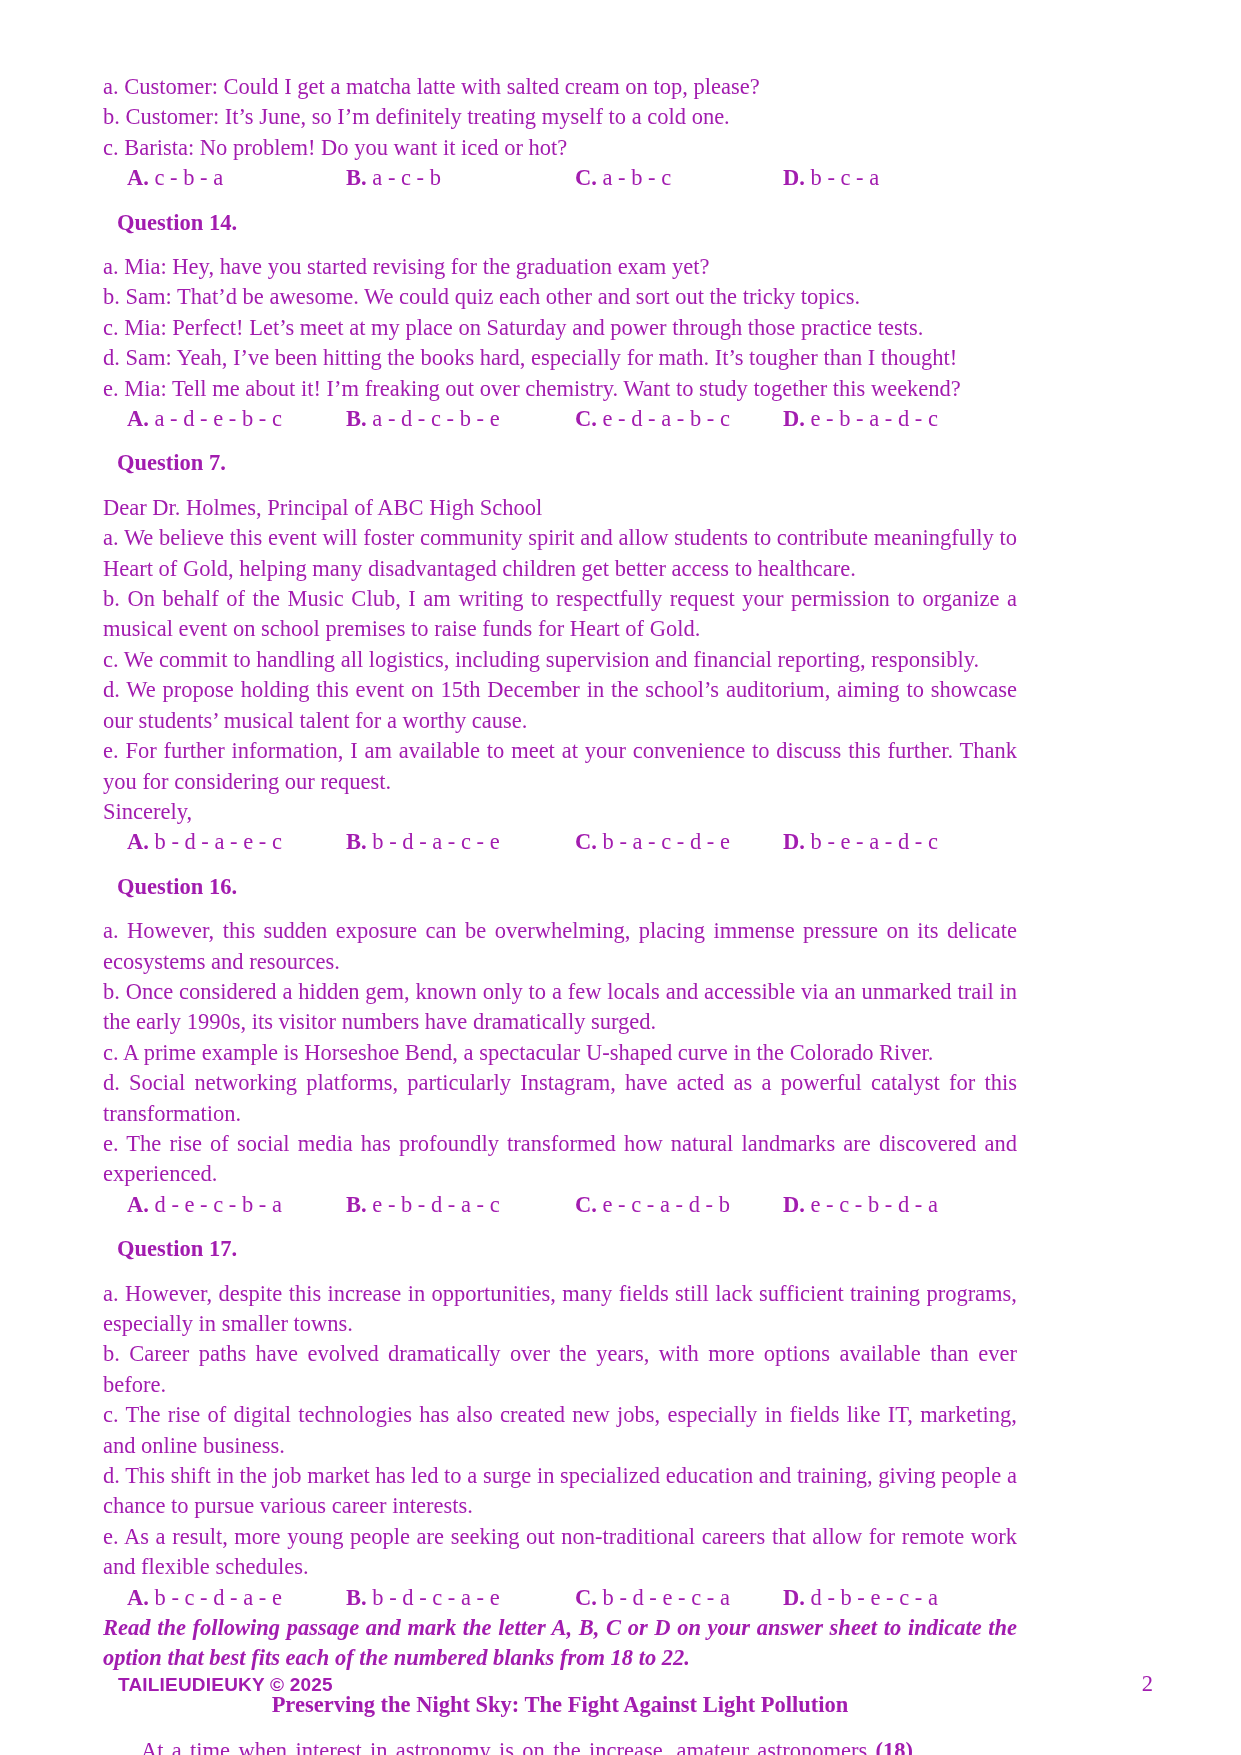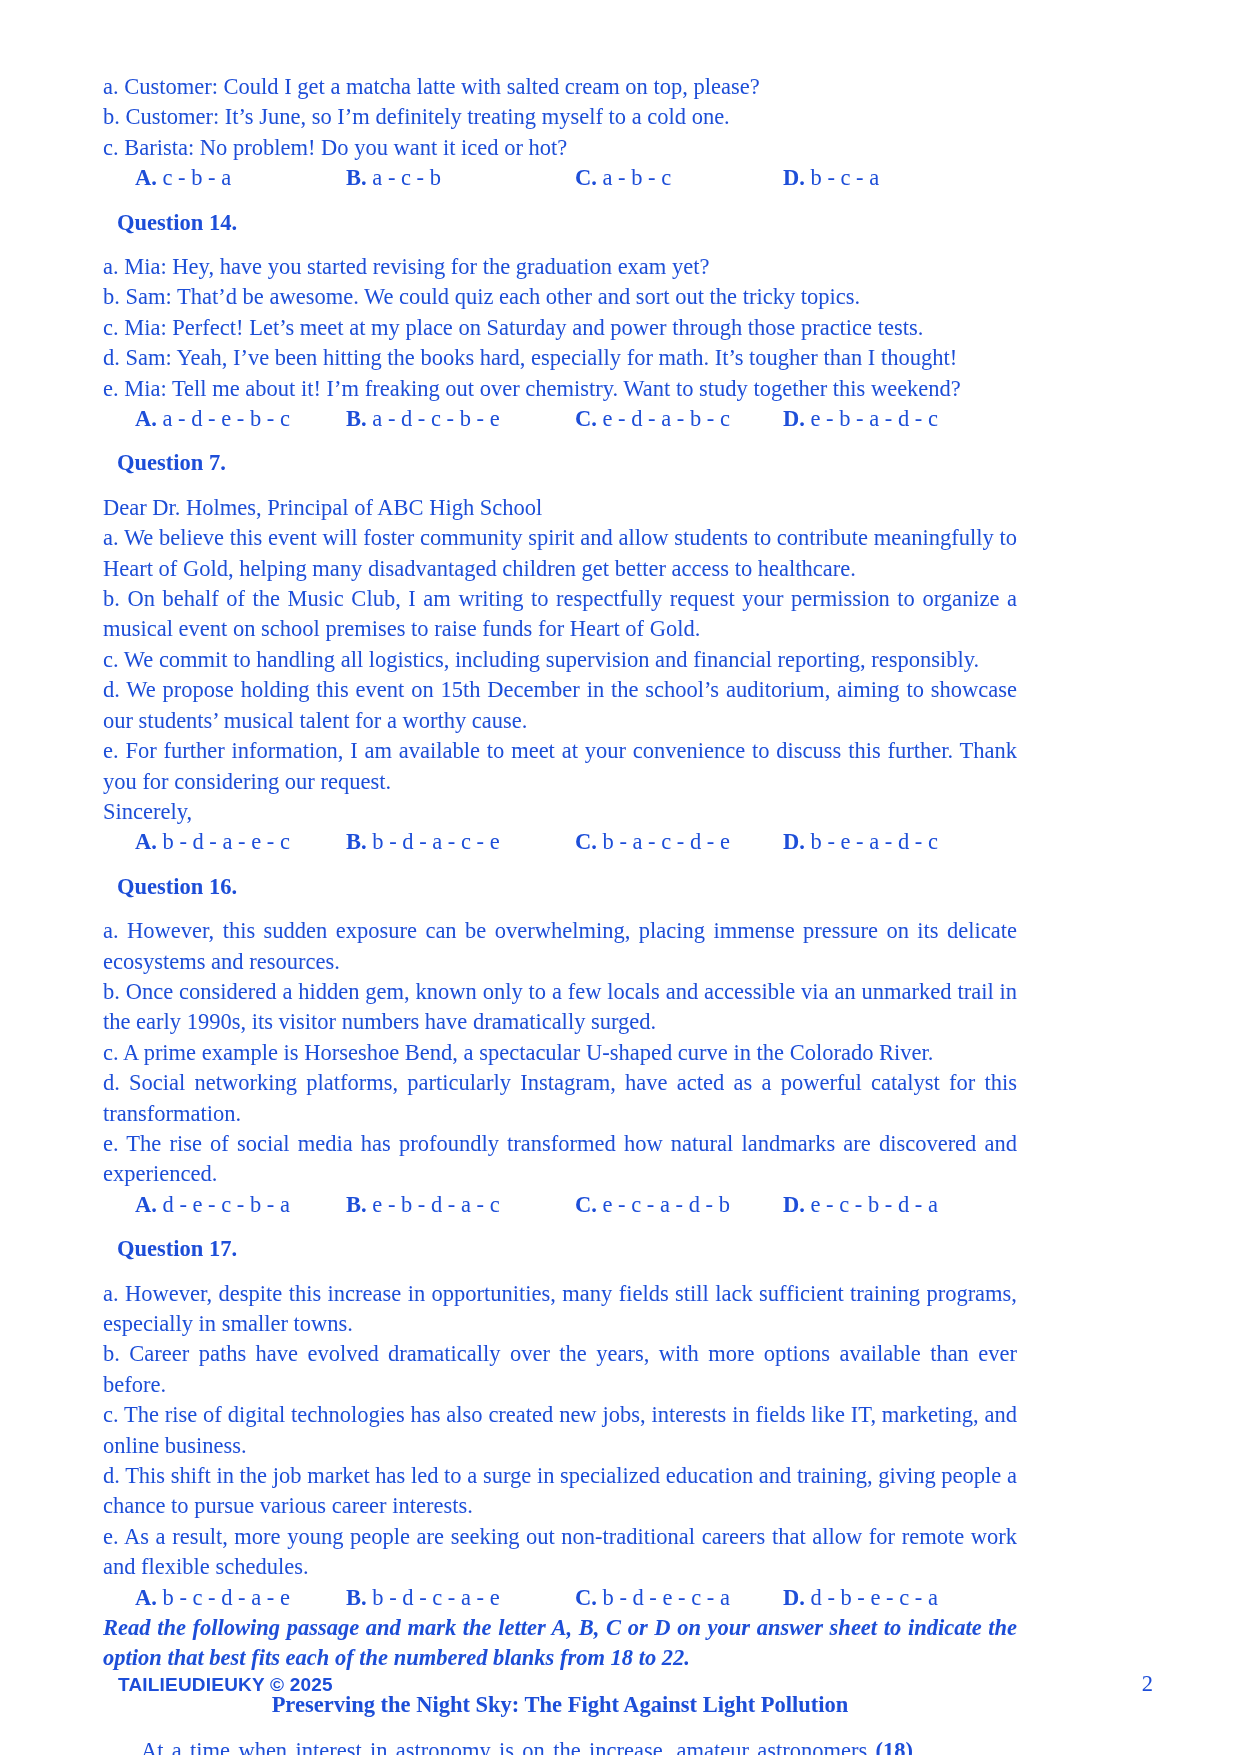--- a/index.html
+++ b/index.html
@@ -6,21 +6,21 @@
     margin: 0;
     padding: 0;
     background: #ffffff;
   }
   .page {
     position: relative;
     width: 1241px;
     height: 1755px;
     background: #ffffff;
     font-family: "Liberation Serif", "DejaVu Serif", serif;
-    color: #1d4ed8;
+    color: #a21caf;
     box-sizing: border-box;
     overflow: hidden;
   }
   .content {
     position: absolute;
     left: 103px;
     top: 72px;
     width: 914px;
   }
   .line {
@@ -46,21 +46,21 @@
     position: relative;
     height: 30.4px;
   }
   .opt {
     position: absolute;
     top: 0;
     white-space: nowrap;
   }
   .opt .letter { font-weight: bold; }
   .opt .seq { font-weight: normal; }
-  .opt-a { left: 32px; }
+  .opt-a { left: 24px; }
   .opt-b { left: 243px; }
   .opt-c { left: 472px; }
   .opt-d { left: 680px; }
   .instruction {
     font-size: 22.5px;
     line-height: 30.4px;
     font-weight: bold;
     font-style: italic;
     text-align: justify;
     margin: 0;
@@ -165,21 +165,21 @@
     <div class="options">
       <span class="opt opt-a"><span class="letter">A.</span> <span class="seq">d - e - c - b - a</span></span>
       <span class="opt opt-b"><span class="letter">B.</span> <span class="seq">e - b - d - a - c</span></span>
       <span class="opt opt-c"><span class="letter">C.</span> <span class="seq">e - c - a - d - b</span></span>
       <span class="opt opt-d"><span class="letter">D.</span> <span class="seq">e - c - b - d - a</span></span>
     </div>
 
     <p class="qhead">Question 17.</p>
     <p class="line">a. However, despite this increase in opportunities, many fields still lack sufficient training programs, especially in smaller towns.</p>
     <p class="line">b. Career paths have evolved dramatically over the years, with more options available than ever before.</p>
-    <p class="line">c. The rise of digital technologies has also created new jobs, interests in fields like IT, marketing, and online business.</p>
+    <p class="line">c. The rise of digital technologies has also created new jobs, especially in fields like IT, marketing, and online business.</p>
     <p class="line">d. This shift in the job market has led to a surge in specialized education and training, giving people a chance to pursue various career interests.</p>
     <p class="line">e. As a result, more young people are seeking out non-traditional careers that allow for remote work and flexible schedules.</p>
 
     <div class="options">
       <span class="opt opt-a"><span class="letter">A.</span> <span class="seq">b - c - d - a - e</span></span>
       <span class="opt opt-b"><span class="letter">B.</span> <span class="seq">b - d - c - a - e</span></span>
       <span class="opt opt-c"><span class="letter">C.</span> <span class="seq">b - d - e - c - a</span></span>
       <span class="opt opt-d"><span class="letter">D.</span> <span class="seq">d - b - e - c - a</span></span>
     </div>
 

